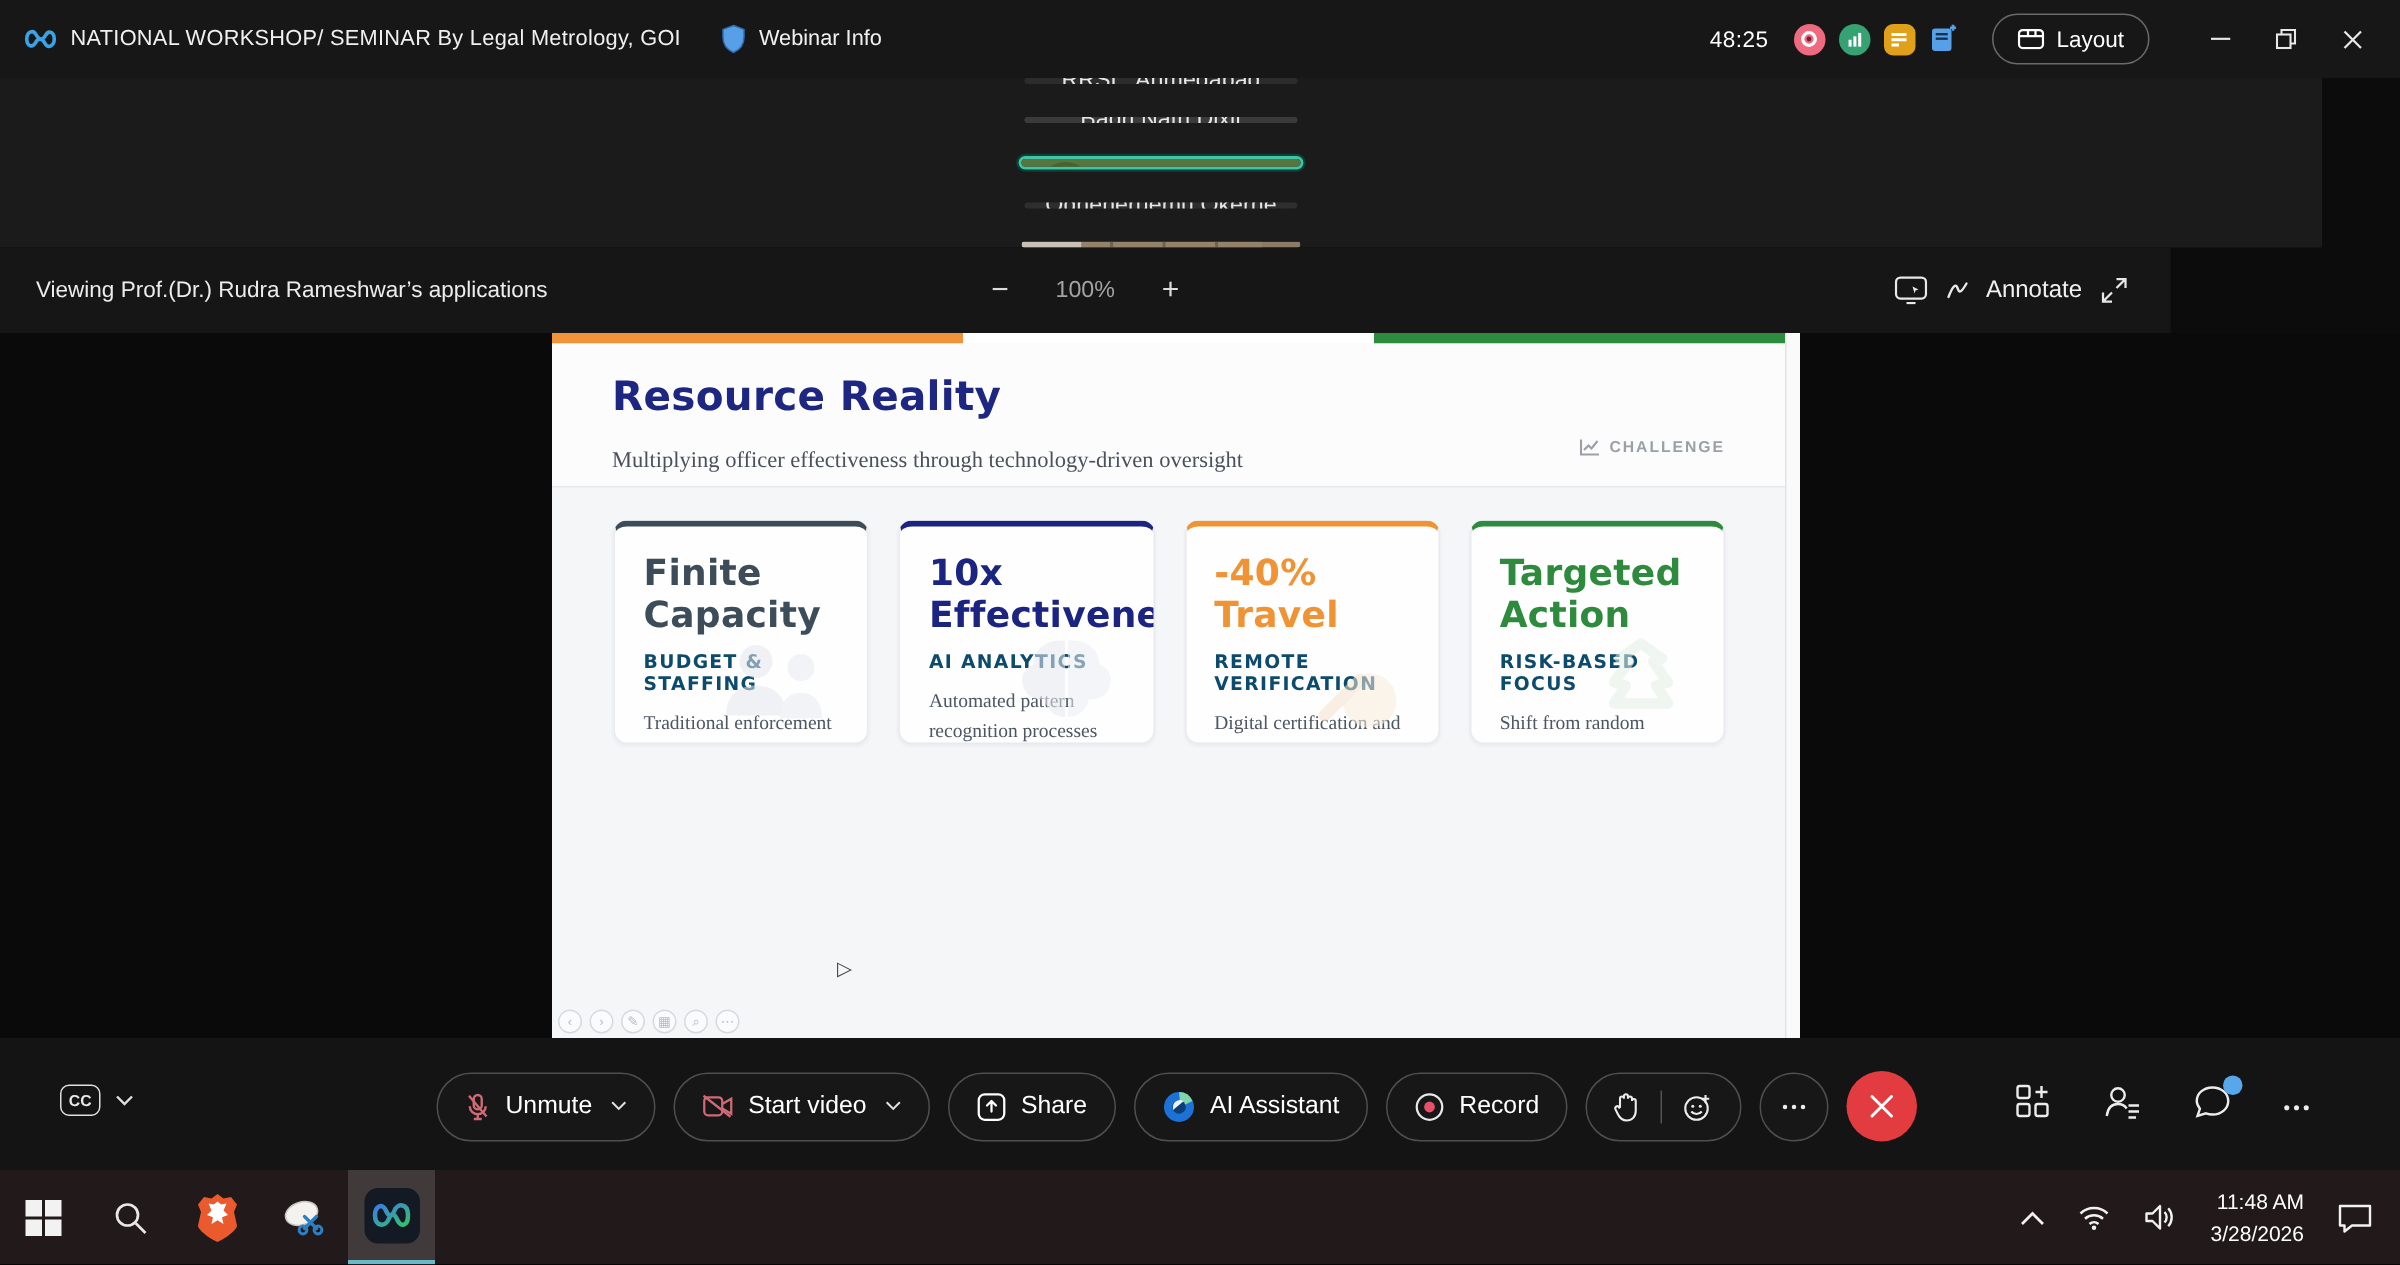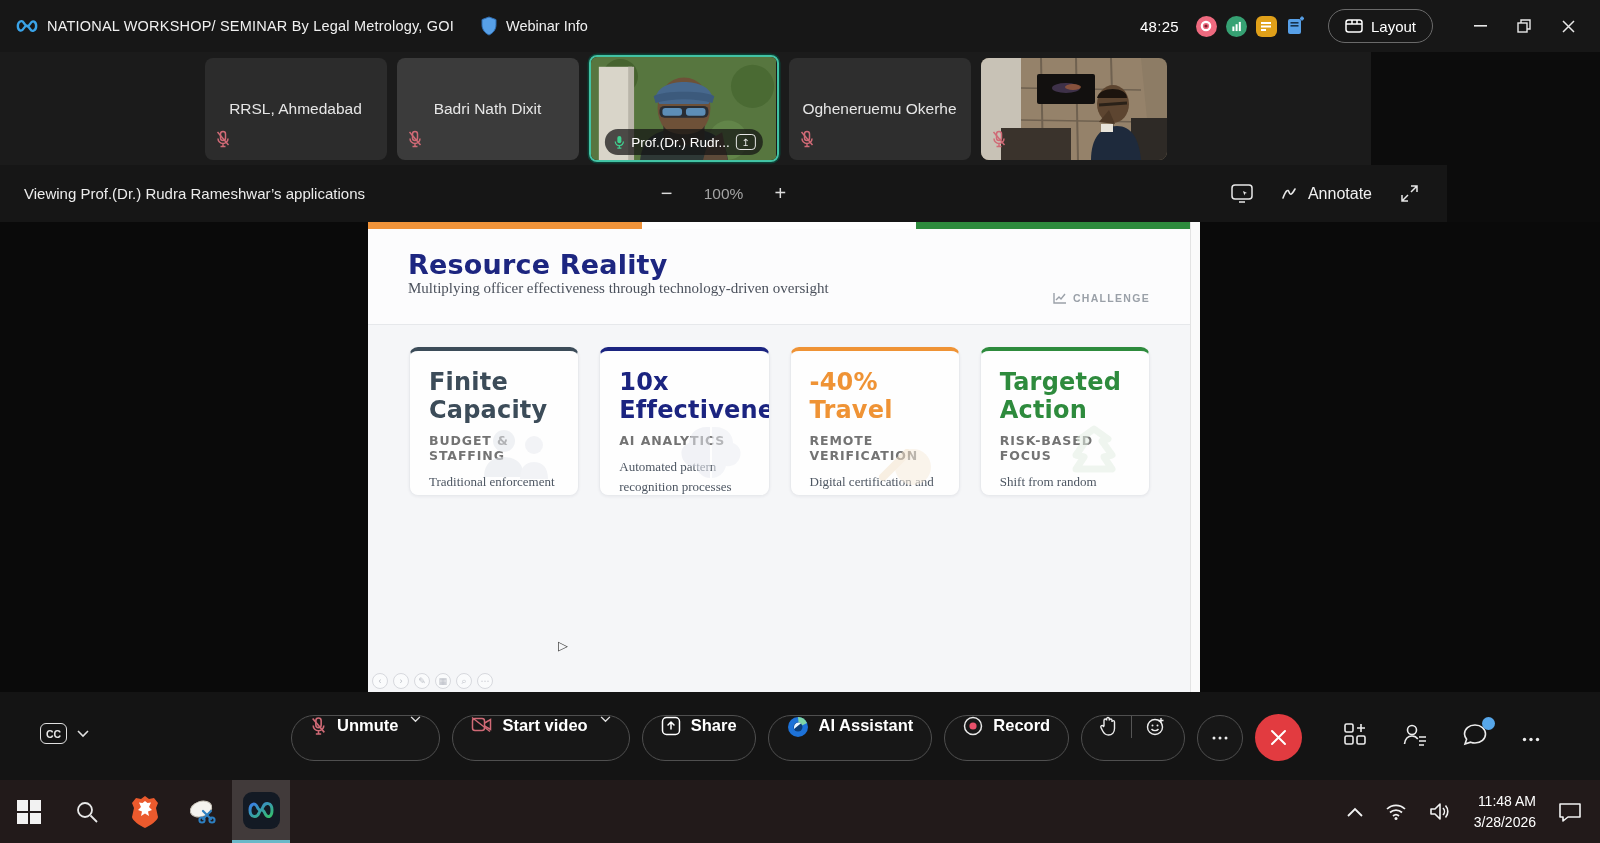--- a/index.html
+++ b/index.html
@@ -13,65 +13,65 @@
   .titlebar .webinar { display:flex; align-items:center; gap:8px; margin-left:26px; }
   .titlebar .webinar span { font-size:14.5px; color:#f0f0f0; }
   .titlebar .right { margin-left:auto; display:flex; align-items:center; gap:9px; }
   .timer { font-size:15px; color:#fff; margin-right:8px; letter-spacing:.3px; }
   .badge-ic { width:21px; height:21px; border-radius:50%; display:flex; align-items:center; justify-content:center; }
   .layout-btn { display:flex; align-items:center; gap:8px; border:1px solid #6a6a6a; border-radius:17px; height:34px; padding:0 16px; margin-left:12px; color:#fff; font-size:15px; background:transparent; cursor:default; }
   .winctl { display:flex; align-items:center; margin-left:16px; }
   .winctl .wbtn { width:44px; height:36px; display:flex; align-items:center; justify-content:center; color:#e8e8e8; }
 
   
-  .video-strip { position:absolute; top:52px; left:0; width:1371px; height:113px; background:#1b1b1b; display:flex; align-items:center; justify-content:center; gap:10px; }
+  .video-strip { position:absolute; top:52px; left:0; width:1548px; height:113px; background:#1b1b1b; display:flex; align-items:center; justify-content:center; gap:22px;flex-direction:column; }
   .tile { position:relative; width:182px; height:102px; border-radius:8px; overflow:hidden; display:flex; align-items:center; justify-content:center; }
   .tile .tname { font-size:15.5px; color:#e6e6e6; }
   .tile .mic-corner { position:absolute; left:10px; bottom:8px; }
   .tile-active { width:190px; height:107px; border:2.5px solid #42c3a4; box-shadow:0 0 0 1.5px #0c4236; }
   .name-pill { position:absolute; left:50%; transform:translateX(-50%); bottom:5px; height:26px; background:rgba(20,20,20,.72); border-radius:13px; display:flex; align-items:center; gap:6px; padding:0 7px 0 8px; white-space:nowrap; }
   .name-pill .pname { color:#fff; font-size:13.5px; }
   .share-mini { width:20px; height:16px; border:1.3px solid #e8e8e8; border-radius:4px; display:flex; align-items:center; justify-content:center; color:#e8e8e8; font-size:10px; }
   .vph { position:absolute; inset:0; }
 
   
   .viewing-bar { position:absolute; top:165px; left:0; width:1447px; height:57px; background:#161616; display:flex; align-items:center; color:#e8e8e8; }
   .viewing-bar .vtext { font-size:15px; margin-left:24px; color:#ececec; }
   .zoomctl { position:absolute; left:50%; transform:translateX(-50%); display:flex; align-items:center; gap:26px; }
   .zoomctl .zbtn { font-size:20px; color:#dcdcdc; width:22px; text-align:center; }
   .zoomctl .zlevel { font-size:15.5px; color:#a3a3a3; }
-  .viewing-right { position:absolute; right:28px; display:flex; align-items:center; gap:28px; }
+  .viewing-right { position:absolute; right:28px; display:flex; align-items:center; gap:12px; }
   .annotate { display:flex; align-items:center; gap:9px; font-size:16px; color:#f0f0f0; }
 
   
   .stage { position:absolute; top:222px; left:0; width:1600px; height:470px; background:#0a0a0a; }
   .slide { position:absolute; left:368px; top:0; width:822px; height:470px; background:#f5f6f8; overflow:hidden; }
   .scrollstrip { position:absolute; left:1190px; top:0; width:10px; height:470px; background:#fafafa; border-left:1px solid #e3e3e3; }
   .tricolor { display:flex; height:7px; width:100%; }
   .tricolor div { flex:1; }
   .slide-header { position:relative; background:#fcfcfd; height:96px; padding:20px 40px 0 40px; border-bottom:1px solid #e6e8eb; }
   .slide-title { font-family:"DejaVu Sans", sans-serif; font-weight:700; font-size:27px; color:#1d2680; letter-spacing:.2px; }
-  .slide-sub { font-family:"Liberation Serif", serif; font-size:15px; color:#4b515c; margin-top:0; }
+  .slide-sub { font-family:"Liberation Serif", serif; font-size:15px; color:#4b515c; margin-top:19px; }
   .challenge { position:absolute; right:40px; bottom:20px; display:flex; align-items:center; gap:6px; color:#9aa0a8; font-size:10.5px; font-weight:700; letter-spacing:1.3px; }
   .cards { display:grid; grid-template-columns:1fr 1fr 1fr 1fr; gap:20px; padding:22px 40px 0 41px; }
   .card { position:relative; background:#fefefe; border:1px solid #e8eaed; border-top:4px solid #333; border-radius:9px; height:149px; padding:17px 20px 0 19px; box-shadow:0 1px 3px rgba(30,40,60,.06); overflow:hidden; }
   .card-title { font-family:"DejaVu Sans", sans-serif; font-weight:700; font-size:24px; letter-spacing:.2px; }
-  .card-sub { font-family:"DejaVu Sans", sans-serif; font-size:12.5px; font-weight:700; color:#737373; letter-spacing:.9px; margin-top:9px; }
+  .card-sub { font-family:"DejaVu Sans", sans-serif; font-size:12.5px; font-weight:700; color:#0c4a6e; letter-spacing:.9px; margin-top:9px; }
   .card-body { font-family:"Liberation Serif", serif; font-size:13px; line-height:1.5; color:#4d5662; margin-top:9px; max-width:330px; }
   .watermark { position:absolute; right:22px; bottom:8px; opacity:.55; }
   .mini-toolbar { position:absolute; left:4px; bottom:3px; display:flex; gap:5px; }
   .mini-toolbar .mt { width:16px; height:16px; border:1px solid #d7d9de; border-radius:50%; color:#b9bcc4; font-size:9px; display:flex; align-items:center; justify-content:center; background:rgba(255,255,255,.5); }
   .cursor { position:absolute; left:190px; top:416px; color:#444; font-size:13px; }
 
   
   .controlbar { position:absolute; top:692px; left:0; width:1600px; height:88px; background:#141414; }
   .cc-group { position:absolute; left:40px; top:31px; display:flex; align-items:center; gap:10px; color:#e8e8e8; }
   .cc-box { width:27px; height:21px; border:1.6px solid #e0e0e0; border-radius:6px; font-size:10.5px; font-weight:700; display:flex; align-items:center; justify-content:center; border-bottom-left-radius:6px; }
   .pills { position:absolute; left:291px; top:22px; display:flex; align-items:center; gap:12px; }
-  .pill { height:46px; border:1.5px solid #4f4f4f; border-radius:24px; background:#171717; display:flex; gap:10px; padding:0 18px; color:#fff; font-size:16.5px;font-weight:bold; }
+  .pill { height:46px; border:1.5px solid #4f4f4f; border-radius:24px; background:#171717; display:flex; align-items:center; gap:10px; padding:0 18px; color:#fff; font-size:16.5px; }
   .pill .chev { margin-left:2px; }
   .circle-btn { width:46px; height:46px; border-radius:50%; border:1.5px solid #4f4f4f; background:#171717; display:flex; align-items:center; justify-content:center; color:#e6e6e6; }
   .leave-btn { width:47px; height:47px; border-radius:50%; background:#e23b40; border:none; display:flex; align-items:center; justify-content:center; }
   .divider-v { width:1px; height:22px; background:#555; }
   .right-icons { position:absolute; right:60px; top:30px; display:flex; align-items:center; gap:34px; }
   .right-icons .ric { position:relative; color:#ececec; }
   .notif-dot { position:absolute; top:-5px; right:-7px; width:13px; height:13px; border-radius:50%; background:#57a7ea; }
 
   
   .taskbar { position:absolute; top:780px; left:0; width:1600px; height:63px; background:#221a1a; display:flex; align-items:center; }

